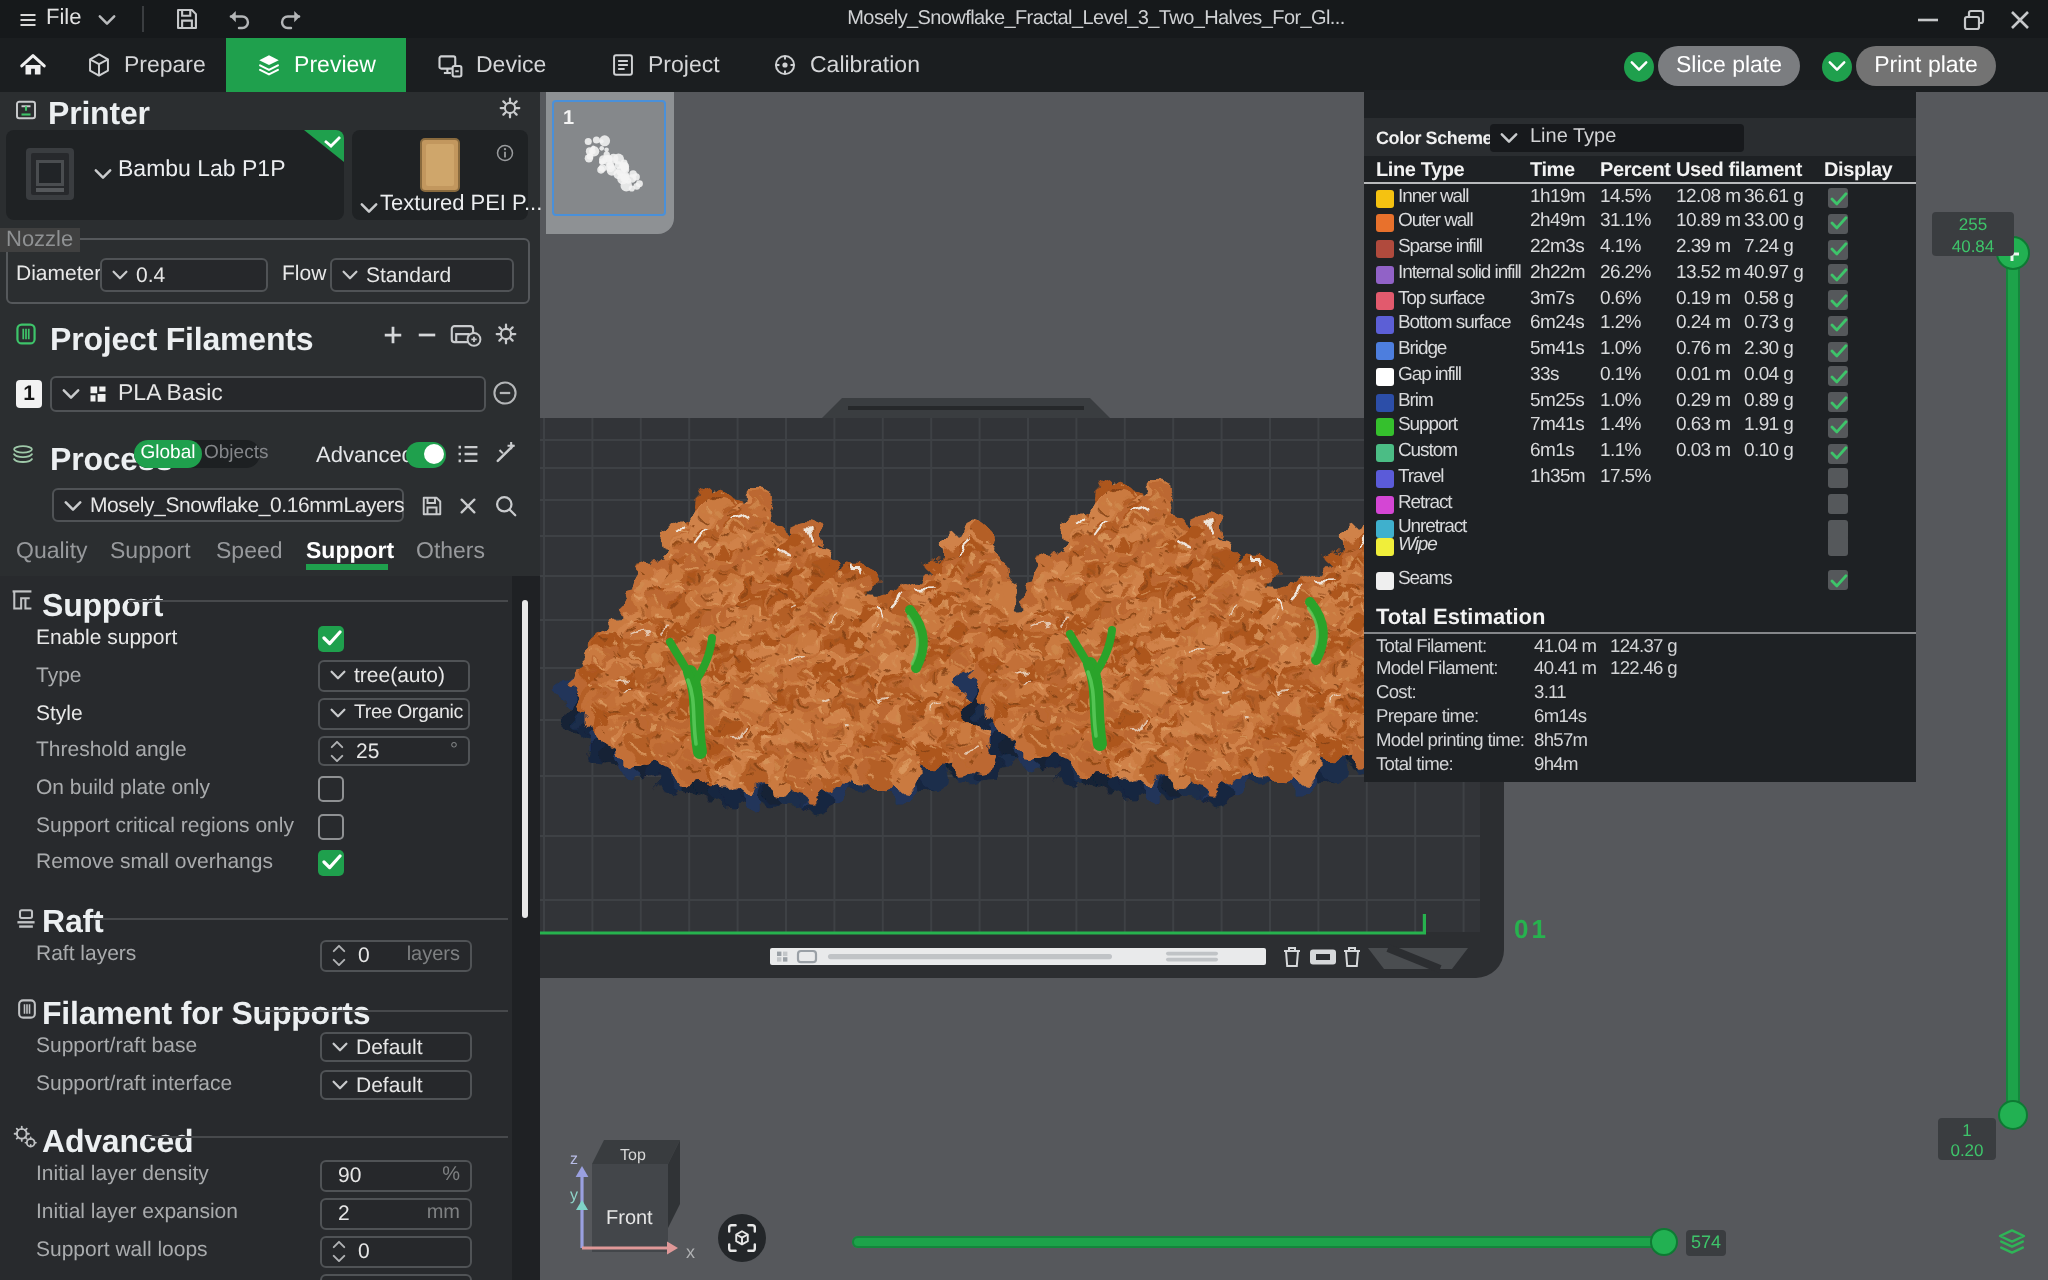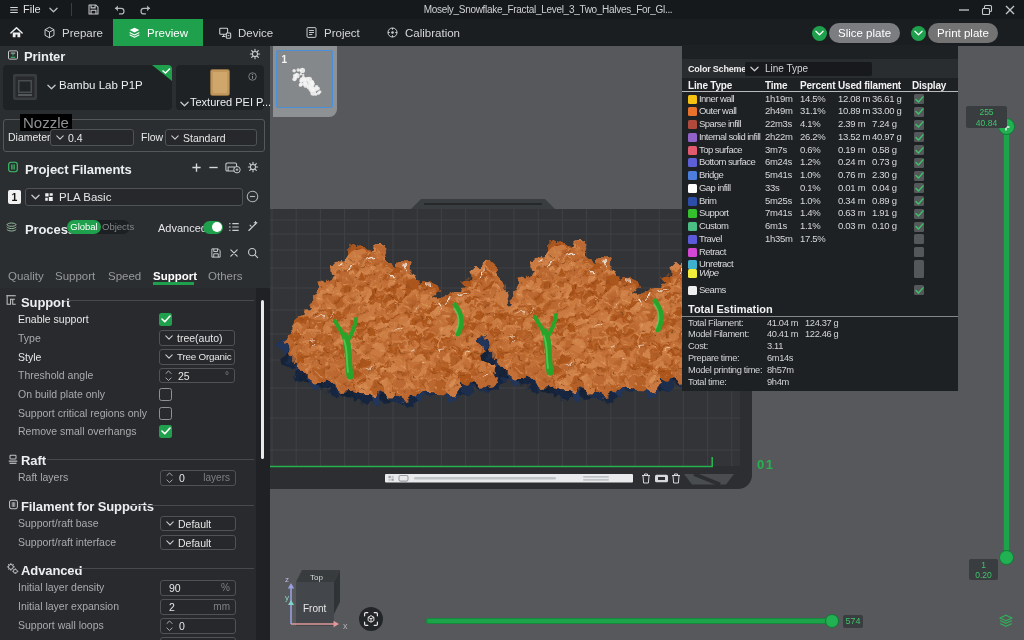--- a/index.html
+++ b/index.html
@@ -17,21 +17,21 @@
   #toolbar { left:0; top:19px; width:1024px; height:27px; background:#1b1e20; }
   .nav-tab { position:absolute; top:0; height:27px; display:flex; align-items:center; gap:6px;
     font-size:11.5px; color:#d5d6d8; padding:0 8px; }
   .nav-tab.active { background:#1fa04d; color:#fff; }
   .pill-btn { position:absolute; top:4px; height:20px; border-radius:10px; color:#fff;
     font-size:11.5px; display:flex; align-items:center; justify-content:center; }
   .drop-circle { position:absolute; top:6.5px; width:15px; height:15px; border-radius:50%;
     background:#1fa04d; display:flex; align-items:center; justify-content:center; }
   
   #sidebar { left:0; top:46px; width:270px; height:594px; background:#2b2e30; }
-  #sidebar .sect-hdr { position:absolute; font-weight:bold; font-size:13px; letter-spacing:-0.1px; color:#eceff1; }
+  #sidebar .sect-hdr { position:absolute; font-weight:bold; font-size:16px; letter-spacing:-0.1px; color:#eceff1; }
   .card { position:absolute; background:#1f2224; border-radius:4px; }
   .combo, .inputbox { position:absolute; background:#26282b; border:1px solid #505356;
     border-radius:3px; display:flex; align-items:center; font-size:10.5px; color:#e6e6e6; }
   .combo span, .inputbox span { white-space:nowrap; }
   .combo .chev { margin:0 4px 0 5px; flex:0 0 auto; }
   .lbl { position:absolute; font-size:10.5px; color:#a9abad; white-space:nowrap; }
   .lbl.white { color:#e8e8e8; }
   .unit { position:absolute; right:5px; font-size:10px; color:#7e8082; }
   .cb { position:absolute; width:13px; height:13px; border-radius:2.5px; }
   .cb.on { background:#1fa04d; } .cb.off { border:1.5px solid #8f9193; }
@@ -341,21 +341,21 @@
     <svg class="abs" style="right:7px;top:7px" width="9" height="9" color="#9a9c9e">
         <use href="#i-info"></use>
       </svg>
     <svg class="abs" style="left:4px;top:36px" width="9" height="6" color="#c9cbcd">
         <use href="#i-chev"></use>
       </svg>
     <span class="abs" style="left:14px;top:31px;font-size:11px;color:#eceef0;white-space:nowrap">Textured PEI P...</span>
   </div>
 
   <div class="abs" style="left:3px;top:73px;width:262px;height:33px;border:1px solid #55585b;border-radius:3px"></div>
-  <span class="abs" style="left:20px;top:68px;font-size:15px;color:#8f9193;background:#000000;padding:0 3px">Nozzle</span>
+  <span class="abs" style="left:0;top:68px;font-size:11px;color:#8f9193;background:#404040;padding:0 3px">Nozzle</span>
   <span class="lbl white" style="left:8px;top:85px">Diameter</span>
   <div class="combo" style="left:50px;top:83px;width:84px;height:17px">
     <svg class="chev" width="8" height="5" color="#c9cbcd">
         <use href="#i-chev"></use>
       </svg>
     <span>0.4</span>
   </div>
   <span class="lbl white" style="left:141px;top:85px">Flow</span>
   <div class="combo" style="left:165px;top:83px;width:92px;height:17px">
     <svg class="chev" width="8" height="5" color="#c9cbcd">
@@ -407,20 +407,26 @@
   <div class="abs" style="left:203px;top:174.5px;width:20px;height:13px;background:#1fa04d;border-radius:6.5px">
     <div class="abs" style="right:1.5px;top:1.5px;width:10px;height:10px;background:#fff;border-radius:50%"></div>
   </div>
   <svg class="abs" style="left:228px;top:175px" width="12" height="12" color="#c9cbcd">
       <use href="#i-list"></use>
     </svg>
   <svg class="abs" style="left:247px;top:174px" width="12" height="12" color="#c9cbcd">
       <use href="#i-wand"></use>
     </svg>
 
+  <div class="combo" style="left:26px;top:198px;width:176px;height:17px">
+    <svg class="chev" width="9" height="6" color="#c9cbcd">
+        <use href="#i-chev"></use>
+      </svg>
+    <span style="font-size:10.5px;white-space:nowrap;letter-spacing:-0.2px">Mosely_Snowflake_0.16mmLayers</span>
+  </div>
   <svg class="abs" style="left:210px;top:200.5px" width="12" height="12" color="#c9cbcd">
       <use href="#i-save"></use>
     </svg>
   <svg class="abs" style="left:229px;top:202px" width="10" height="10" color="#c9cbcd">
       <use href="#i-x"></use>
     </svg>
   <svg class="abs" style="left:247px;top:201px" width="12" height="12" color="#c9cbcd">
       <use href="#i-search"></use>
     </svg>
 
@@ -1964,21 +1970,21 @@
           <svg width="9" height="7" style="margin:1.5px 0 0 0.5px;display:block" color="#3ec46a">
             <use href="#i-check"></use>
           </svg>
         </span>
       </div>
       <div class="sp-row" style="top: 102px;">
         <span class="sw" style="background:#2c4ea8"></span>
         <div class="sp-col-name">Brim</div>
         <div class="sp-col-time">5m25s</div>
         <div class="sp-col-pct">1.0%</div>
-        <div class="sp-col-m">0.34 m</div>
+        <div class="sp-col-m">0.29 m</div>
         <div class="sp-col-g">0.89 g</div>
         <span class="sp-chk">
           <svg width="9" height="7" style="margin:1.5px 0 0 0.5px;display:block" color="#3ec46a">
             <use href="#i-check"></use>
           </svg>
         </span>
       </div>
       <div class="sp-row" style="top: 114.75px;">
         <span class="sw" style="background:#35c02d"></span>
         <div class="sp-col-name">Support</div>

